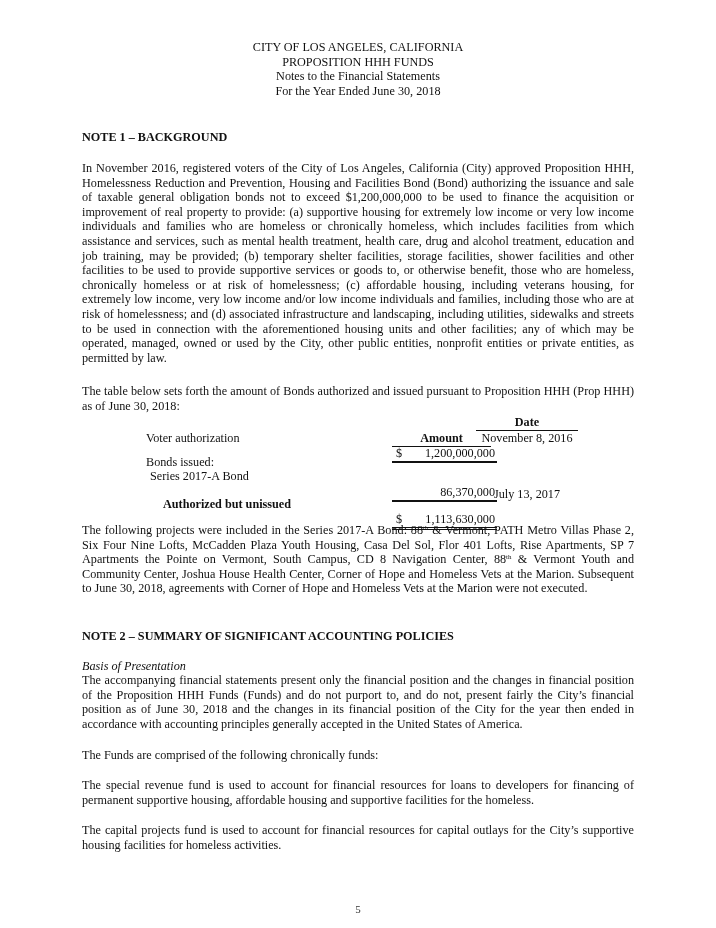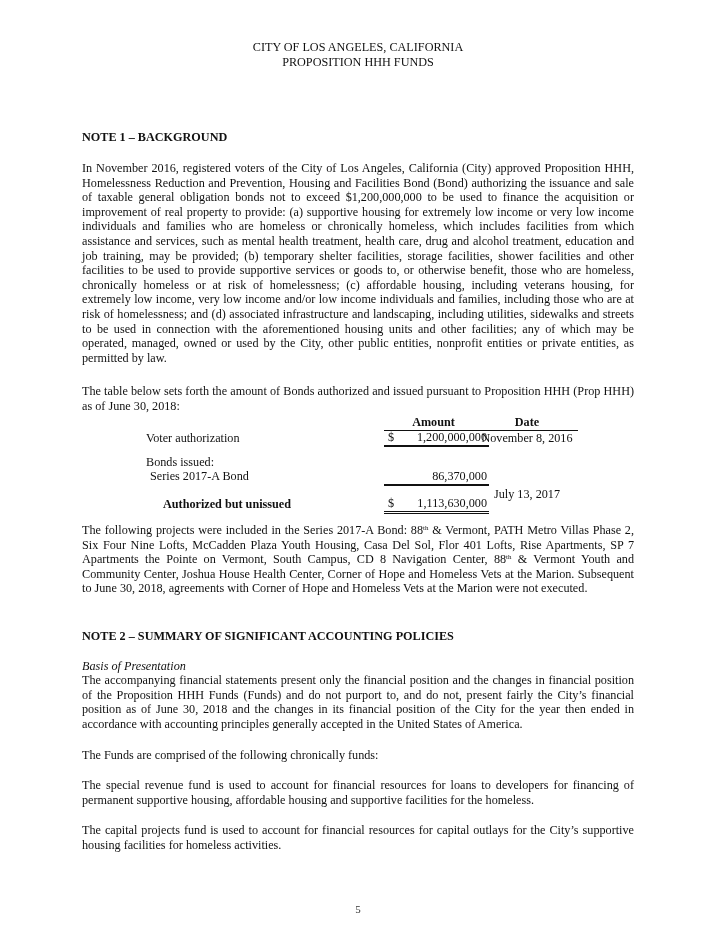--- a/index.html
+++ b/index.html
@@ -49,22 +49,23 @@
     .italic { font-style: italic; }
     sup { font-size: 7px; line-height: 0; vertical-align: 4px; }
 
     
     .tbl-col-label {
       position: absolute;
       left: 146px;
     }
     .tbl-amount {
       position: absolute;
-      left: 384px;
+      left: 392px;
       width: 99px;
+      margin-top: 16px;
     }
     .tbl-date {
       position: absolute;
       left: 476px;
       width: 102px;
       text-align: center;
     }
     .th {
       font-weight: bold;
       text-align: center;
@@ -89,20 +90,22 @@
     }
   </style>
 </head>
 <body>
 
 <div class="page">
 
   <div class="header">
     <div class="bold">CITY OF LOS ANGELES, CALIFORNIA</div>
     <div class="bold">PROPOSITION HHH FUNDS</div>
+    <div class="reg">Notes to the Financial Statements</div>
+    <div class="reg">For the Year Ended June 30, 2018</div>
   </div>
 
   <div class="block heading" style="top:130px;">NOTE 1 – BACKGROUND</div>
 
   <p class="block para" style="top:161px;">In November 2016, registered voters of the City of Los Angeles, California (City) approved Proposition HHH, Homelessness Reduction and Prevention, Housing and Facilities Bond (Bond) authorizing the issuance and sale of taxable general obligation bonds not to exceed $1,200,000,000 to be used to finance the acquisition or improvement of real property to provide: (a) supportive housing for extremely low income or very low income individuals and families who are homeless or chronically homeless, which includes facilities from which assistance and services, such as mental health treatment, health care, drug and alcohol treatment, education and job training, may be provided; (b) temporary shelter facilities, storage facilities, shower facilities and other facilities to be used to provide supportive services or goods to, or otherwise benefit,  those who are homeless, chronically homeless or at risk of homelessness; (c) affordable housing, including veterans housing, for extremely low income, very low income and/or low income individuals and families, including those who are at risk of homelessness; and (d) associated infrastructure and landscaping, including utilities, sidewalks and streets to be used in connection with the aforementioned housing units and other facilities; any of which may be operated, managed, owned or used by the City, other public entities, nonprofit entities or private entities, as permitted by law.</p>
 
   <p class="block para" style="top:384px;">The table below sets forth the amount of Bonds authorized and issued pursuant to Proposition HHH (Prop HHH) as of June 30, 2018:</p>
 
   <div>
     <div class="tbl-amount th" style="top:415px;">Amount</div>

